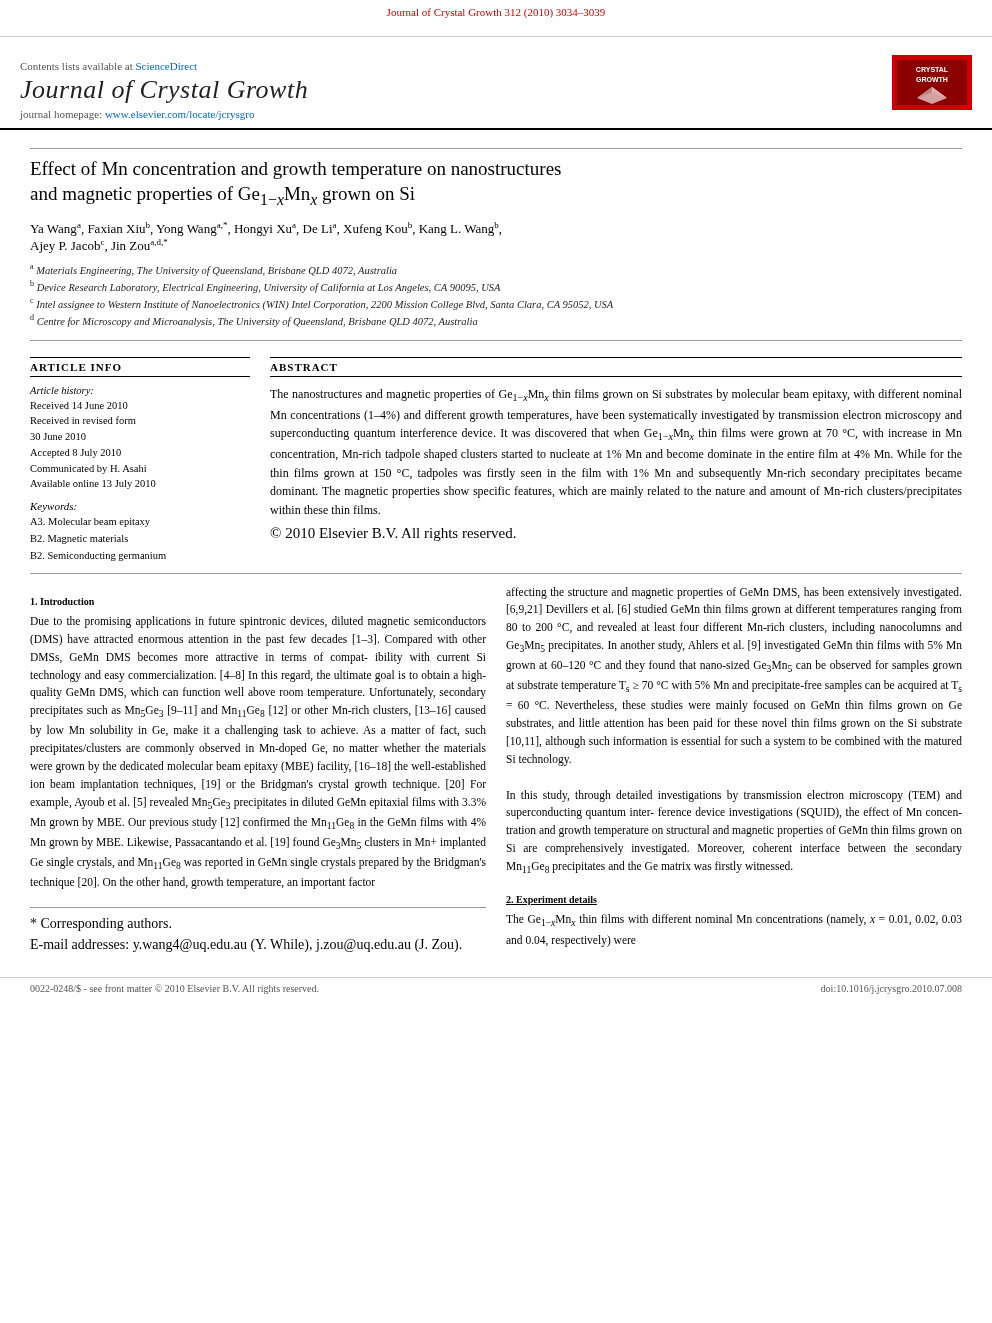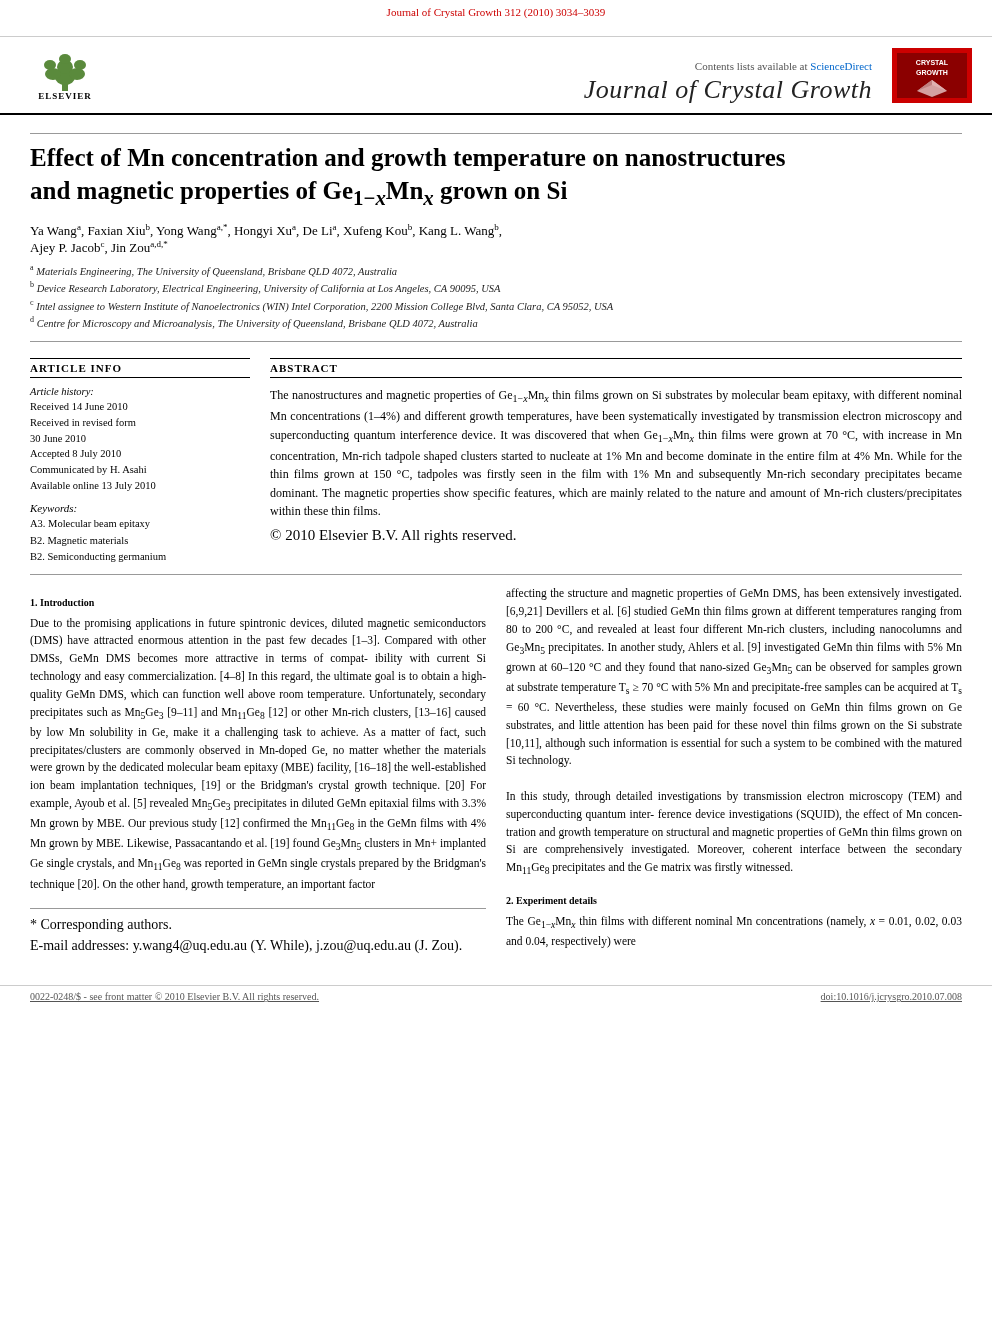--- a/index.html
+++ b/index.html
@@ -44,21 +44,21 @@
     }
     .elsevier-text {
       font-size: 9px;
       font-weight: bold;
       letter-spacing: 1px;
       color: #000;
       text-transform: uppercase;
     }
     .header-center {
       flex: 1;
-      text-align: right;
+      text-align: left;
       margin-top: 15px;
     }
     .sciencedirect-link {
       font-size: 11px;
       color: #555;
       margin-bottom: 3px;
     }
     .sciencedirect-link a {
       color: #0066cc;
       text-decoration: none;
@@ -92,22 +92,22 @@
       display: flex;
       align-items: center;
       justify-content: center;
       flex-direction: column;
     }
     
     .article-body {
       padding: 10px 30px 10px 30px;
     }
     .article-title {
-      font-size: 25px;
-      font-weight: bold;
+      font-size: 19px;
+      font-weight: normal;
       line-height: 1.3;
       margin-bottom: 10px;
       margin-top: 4px;
     }
     .authors {
       font-size: 13px;
       margin-bottom: 6px;
     }
     .authors sup {
       font-size: 9px;
@@ -213,62 +213,49 @@
     }
     .footnote-line {
       font-size: 14px;
       line-height: 1.5;
     }
     .bottom-bar {
       border-top: 1px solid #ccc;
       padding: 5px 30px;
       font-size: 10px;
       color: #555;
-      margin-top: 19px;
+      margin-top: 12px;
       display: flex;
       justify-content: space-between;
-      text-decoration: underline;
     }
     
     .tree-svg { display: block; }
   </style>
 </head>
 <body>
 
 <div class="page">
 
   <div class="journal-top-bar">
     <span>Journal of Crystal Growth 312 (2010) 3034–3039</span>
   </div>
 
   <div class="journal-header">
 
-    <div class="header-left">
-      <div class="elsevier-logo">
-        <svg class="tree-svg" width="60" height="42" viewBox="0 0 60 42">
-
-          <rect x="27" y="35" width="6" height="7" fill="#5a8a3c"></rect>
-          <ellipse cx="30" cy="28" rx="10" ry="8" fill="#5a8a3c"></ellipse>
-          <ellipse cx="30" cy="18" rx="8" ry="7" fill="#5a8a3c"></ellipse>
-          <ellipse cx="30" cy="10" rx="6" ry="5" fill="#5a8a3c"></ellipse>
-          <ellipse cx="18" cy="25" rx="8" ry="6" fill="#5a8a3c"></ellipse>
-          <ellipse cx="42" cy="25" rx="8" ry="6" fill="#5a8a3c"></ellipse>
-          <ellipse cx="15" cy="16" rx="6" ry="5" fill="#5a8a3c"></ellipse>
-          <ellipse cx="45" cy="16" rx="6" ry="5" fill="#5a8a3c"></ellipse>
-        </svg>
-        <span class="elsevier-text">ELSEVIER</span>
-      </div>
-    </div>
 
     <div class="header-center">
       <div class="sciencedirect-link">
         <span>Contents lists available at</span>
         <a href="#">ScienceDirect</a>
       </div>
       <div class="journal-title-main">Journal of Crystal Growth</div>
+      <div class="journal-homepage">
+        <span>journal homepage:</span>
+        <a href="#">www.elsevier.com/locate/jcrysgro</a>
+      </div>
     </div>
 
     <div class="header-right">
       <div class="crystal-growth-logo">
         <svg width="70" height="45" viewBox="0 0 70 45">
           <rect width="70" height="45" fill="#8B0000"></rect>
           <text x="35" y="12" text-anchor="middle" fill="white" font-size="7" font-weight="bold" font-family="Arial">CRYSTAL</text>
           <text x="35" y="22" text-anchor="middle" fill="white" font-size="7" font-weight="bold" font-family="Arial">GROWTH</text>
 
           <polygon points="35,27 20,38 35,44 50,38" fill="#d4a0a0"></polygon>
@@ -403,21 +390,21 @@
         <div class="body-text">
           In this study, through detailed investigations by transmission
           electron microscopy (TEM) and superconducting quantum inter-
           ference device investigations (SQUID), the effect of Mn concen-
           tration and growth temperature on structural and magnetic
           properties of GeMn thin films grown on Si are comprehensively
           investigated. Moreover, coherent interface between the secondary
           Mn<sub>11</sub>Ge<sub>8</sub> precipitates and the Ge matrix was firstly witnessed.
         </div>
 
-        <div class="section-title" style="margin-top:14px;">2.   Experiment details</div>
+        <div class="section-title" style="margin-top:14px;text-decoration:underline;">2.   Experiment details</div>
         <div class="body-text">
           The Ge<sub>1−<i>x</i></sub>Mn<sub><i>x</i></sub> thin films with different nominal Mn concentrations (namely, <i>x</i> = 0.01, 0.02, 0.03 and 0.04, respectively) were
         </div>
       </div>
     </div>
 
   </div>
 
   <div class="bottom-bar">
     <span>0022-0248/$ - see front matter © 2010 Elsevier B.V. All rights reserved.</span>

